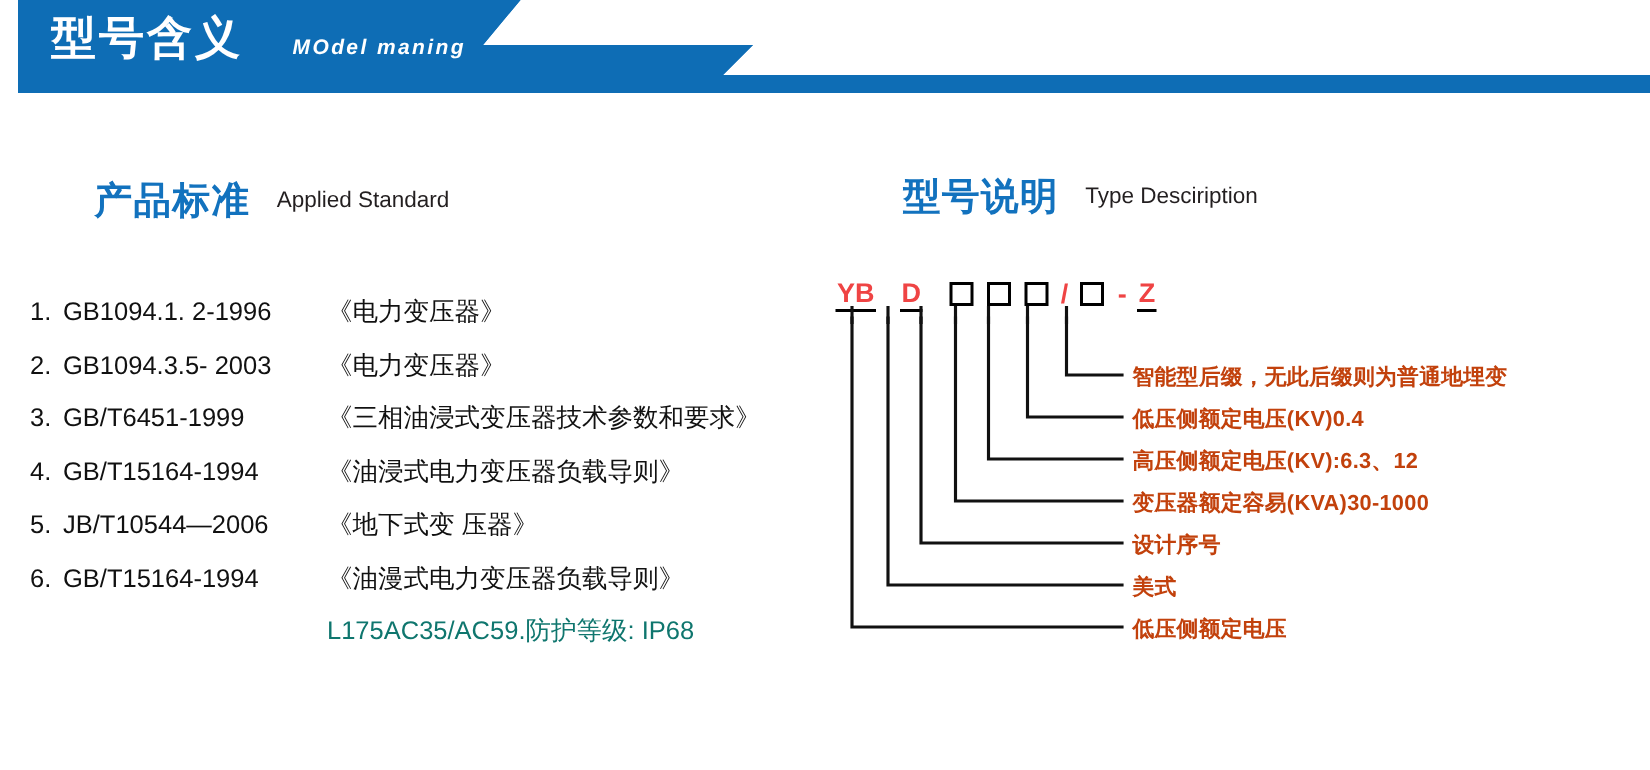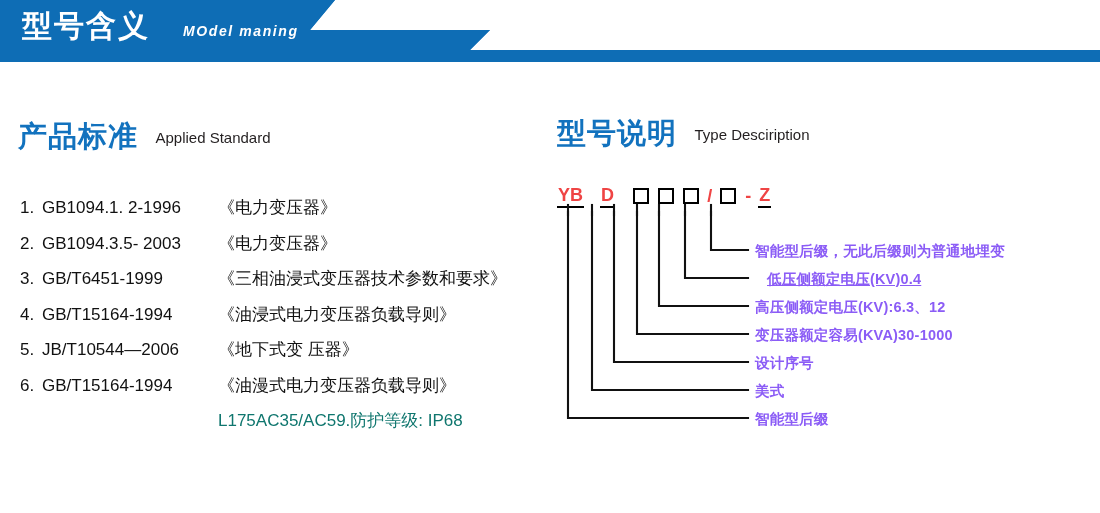--- a/index.html
+++ b/index.html
@@ -7,43 +7,44 @@
   body{
     width:1100px;height:513px;
     background:#ffffff;
     font-family:"Liberation Sans","DejaVu Sans",sans-serif;
     overflow:hidden;
     position:relative;
   }
 
   
   .banner{
-    position:absolute;left:0;top:0;width:928px;height:62px;
+    position:absolute;left:12px;top:0;width:928px;height:62px;
   }
   .banner svg{display:block;}
   .banner-title{
     position:absolute;left:22px;top:8px;
     font-size:30px;font-weight:700;color:#ffffff;
     letter-spacing:2px;
     line-height:36px;
     white-space:nowrap;
   }
   .banner-sub{
     position:absolute;left:183px;top:23px;
     font-size:14px;font-weight:600;color:#ffffff;
     letter-spacing:1.6px;
     white-space:nowrap;
     font-style:italic;
   }
 
   
   .sec-head{position:absolute;white-space:nowrap;}
   .sec-head .cn{
-    font-size:29px;font-weight:700;color:#1272BE;letter-spacing:1px;
+    font-size:25px;font-weight:700;color:#1272BE;letter-spacing:1px;
     vertical-align:middle;
+    margin-left:45px;
   }
   .sec-head .en{
     font-size:15px;font-weight:400;color:#231f20;margin-left:13px;
     vertical-align:middle;
   }
   #head-left{left:18px;top:117px;}
   #head-right{left:557px;top:114px;}
 
   
   .std-list{
@@ -78,21 +79,21 @@
   .mc-box{
     width:12px;height:12px;border:2px solid #000;
     margin:0 2px;position:relative;top:-1px;
   }
   .mc-gap{width:6px;}
   .mc-slash{padding:0 1px;font-weight:700;}
   .mc-dash{padding:0 2px;font-weight:700;}
 
   .dlabel{
     position:absolute;
-    font-size:14.5px;font-weight:700;color:#8b5cf6;
+    font-size:14.5px;font-weight:700;color:#c2410c;
     white-space:nowrap;letter-spacing:0.2px;
   }
 </style>
 </head>
 <body>
 
 <div class="banner">
   <svg width="1100" height="62" viewBox="0 0 1100 62">
 
     <polygon points="0,0 335,0 310,30 490,30 470,50 1100,50 1100,62 0,62" fill="#0E6DB5"></polygon>
@@ -164,20 +165,20 @@
       <path d="M69,20 L69,30"></path>
       <path d="M92,20 L92,30"></path>
       <path d="M114,20 L114,30"></path>
       <path d="M140,20 L140,30"></path>
       <path d="M166,20 L166,30"></path>
     </g>
   </svg>
 
   <div id="callout-labels">
       <div class="dlabel" style="left: 210px; top: 57px;">智能型后缀，无此后缀则为普通地埋变</div>
-      <div class="dlabel" style="left: 222px; top: 85px; text-decoration: underline;">低压侧额定电压(KV)0.4</div>
+      <div class="dlabel" style="left: 210px; top: 85px;">低压侧额定电压(KV)0.4</div>
       <div class="dlabel" style="left: 210px; top: 113px;">高压侧额定电压(KV):6.3、12</div>
       <div class="dlabel" style="left: 210px; top: 141px;">变压器额定容易(KVA)30-1000</div>
       <div class="dlabel" style="left: 210px; top: 169px;">设计序号</div>
       <div class="dlabel" style="left: 210px; top: 197px;">美式</div>
-      <div class="dlabel" style="left: 210px; top: 225px;">智能型后缀</div>
+      <div class="dlabel" style="left: 210px; top: 225px;">低压侧额定电压</div>
     </div>
 </div>
 
 </body></html>

